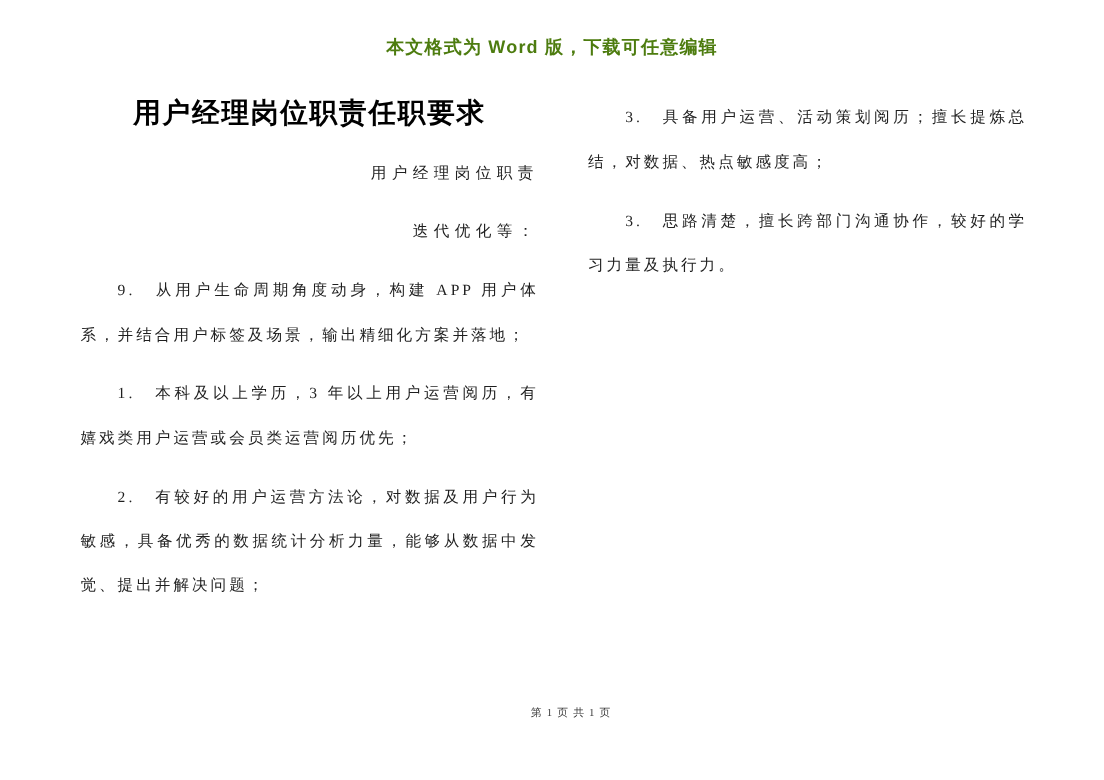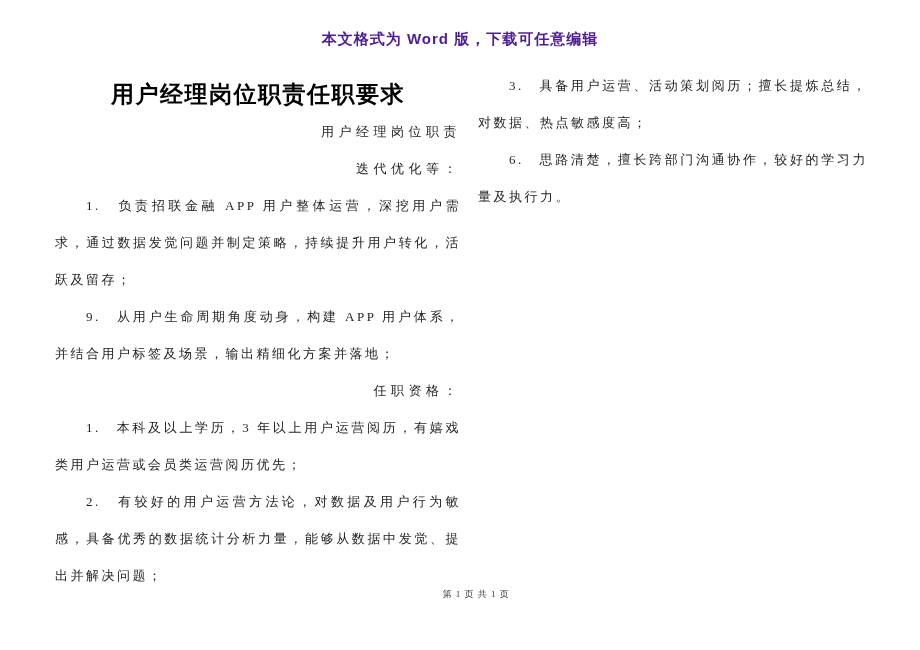--- a/index.html
+++ b/index.html
@@ -19,21 +19,21 @@
   .notice {
     position: absolute;
     top: 30px;
     left: 0;
     width: 100%;
     text-align: center;
     font-family: "Liberation Sans", "DejaVu Sans", sans-serif;
     font-weight: bold;
     font-size: 15px;
     letter-spacing: 1px;
-    color: #4c1d95;
+    color: #4d7c0f;
   }
   .col {
     position: absolute;
     font-size: 13px;
     line-height: 37px;
     letter-spacing: 2.5px;
     text-align: justify;
   }
   .col-left {
     left: 55px;
@@ -49,21 +49,21 @@
     margin: 0;
     font-size: 23px;
     font-weight: bold;
     color: #000000;
     text-align: center;
     letter-spacing: 1.5px;
     line-height: 37px;
     text-indent: 0;
   }
   .para {
-    margin: 0;
+    margin: 12px;
     text-indent: 31px;
   }
   .label-para {
     letter-spacing: 4.5px;
     text-align: right;
   }
   .page-footer {
     position: absolute;
     top: 588px;
     left: 16px;
@@ -78,27 +78,25 @@
 <body>
 
 <div class="page">
 
   <div class="notice">本文格式为 Word 版，下载可任意编辑</div>
 
   <div class="col col-left">
     <h1 class="doc-title">用户经理岗位职责任职要求</h1>
     <p class="para label-para">用户经理岗位职责</p>
     <p class="para label-para">迭代优化等：</p>
-    <p class="para">1.　负责招联金融 APP 用户整体运营，深挖用户需求，通过数据发觉问题并制定策略，持续提升用户转化，活跃及留存；</p>
     <p class="para">9.　从用户生命周期角度动身，构建 APP 用户体系，并结合用户标签及场景，输出精细化方案并落地；</p>
-    <p class="para label-para">任职资格：</p>
     <p class="para">1.　本科及以上学历，3 年以上用户运营阅历，有嬉戏类用户运营或会员类运营阅历优先；</p>
     <p class="para">2.　有较好的用户运营方法论，对数据及用户行为敏感，具备优秀的数据统计分析力量，能够从数据中发觉、提出并解决问题；</p>
   </div>
 
   <div class="col col-right">
     <p class="para">3.　具备用户运营、活动策划阅历；擅长提炼总结，对数据、热点敏感度高；</p>
-    <p class="para">6.　思路清楚，擅长跨部门沟通协作，较好的学习力量及执行力。</p>
+    <p class="para">3.　思路清楚，擅长跨部门沟通协作，较好的学习力量及执行力。</p>
   </div>
 
   <div class="page-footer">第 1 页 共 1 页</div>
 
 </div>
 
 </body></html>

